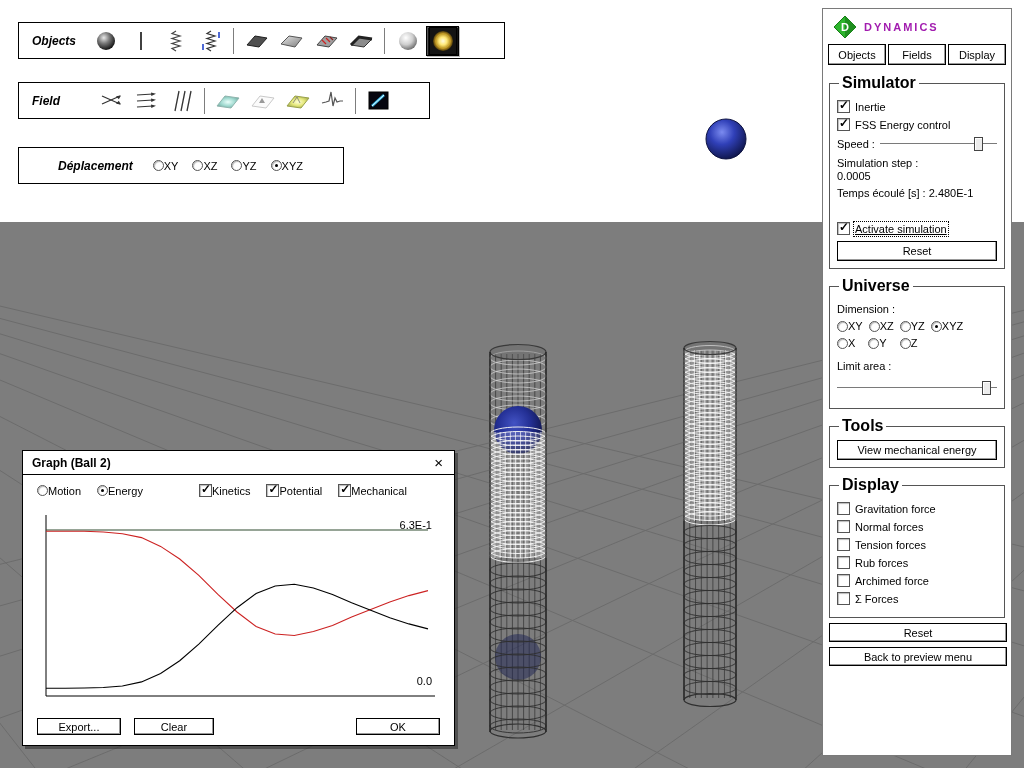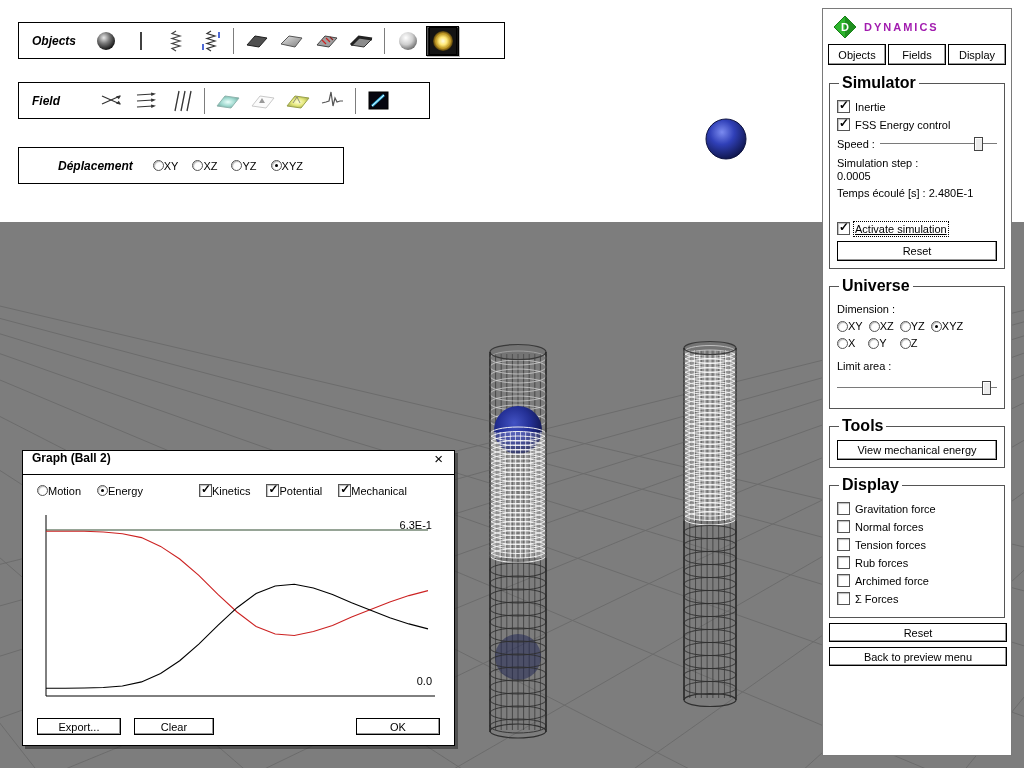--- a/index.html
+++ b/index.html
@@ -43,21 +43,21 @@
   .lbl{font-size:11px;color:#000;}
   .underlined{text-decoration:underline;outline:1px dotted #000;outline-offset:1px;}
   .slider{position:relative;height:16px;flex:1;min-width:60px;}
   .slider .track{position:absolute;left:0;right:0;top:7px;height:2px;background:#7a7a7a;border-bottom:1px solid #fff;}
   .slider .thumb{position:absolute;top:1px;width:9px;height:14px;background:#ececec;border:1px solid #444;box-shadow:inset 1px 1px 0 #fff;}
   .wide-btn{width:100%;height:20px;margin-top:6px;}
   .panel-bottom-btn{margin:5px 6px 0;height:19px;}
 
   
   #graph-win{position:absolute;left:22px;top:450px;width:433px;height:296px;background:#fff;border:1px solid #000;box-shadow:3px 3px 0 rgba(45,45,45,0.55);}
-  #graph-titlebar{height:24px;border-bottom:1px solid #000;display:flex;padding:0 9px;font-size:12px;font-weight:bold;}
+  #graph-titlebar{height:24px;border-bottom:1px solid #000;display:flex;align-items:center;padding:0 9px;font-size:12px;font-weight:bold;}
   #graph-close{margin-left:auto;font-size:15px;font-weight:normal;cursor:pointer;line-height:15px;padding:0 2px;}
   #graph-controls{position:absolute;left:14px;top:33px;display:flex;align-items:center;gap:16px;}
   #graph-controls .gap-before{margin-left:40px;}
   #plot-svg{position:absolute;left:0;top:0;pointer-events:none;}
   .axis-label{position:absolute;font-size:11px;color:#000;}
   #graph-btns .btn{position:absolute;height:17px;}
   #btn-export{left:14px;bottom:10px;width:84px;}
   #btn-clear{left:111px;bottom:10px;width:80px;}
   #btn-ok{right:14px;bottom:10px;width:84px;}
 </style>

